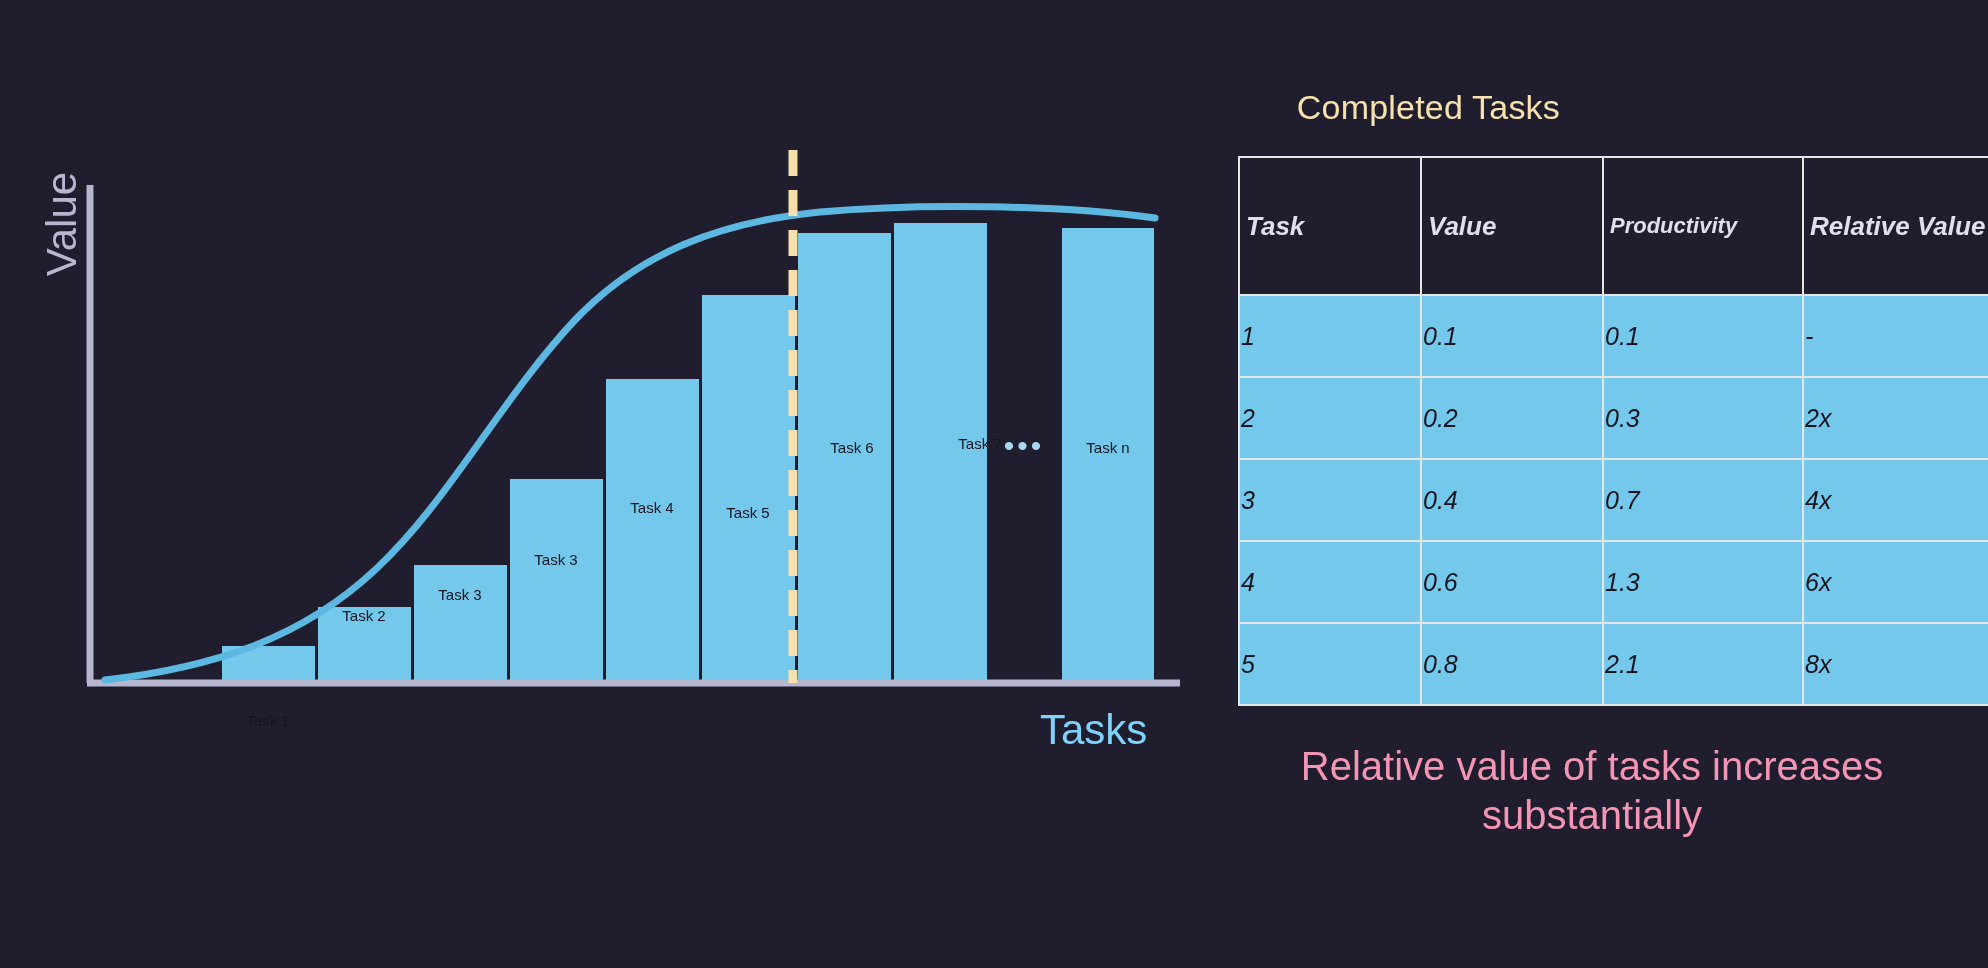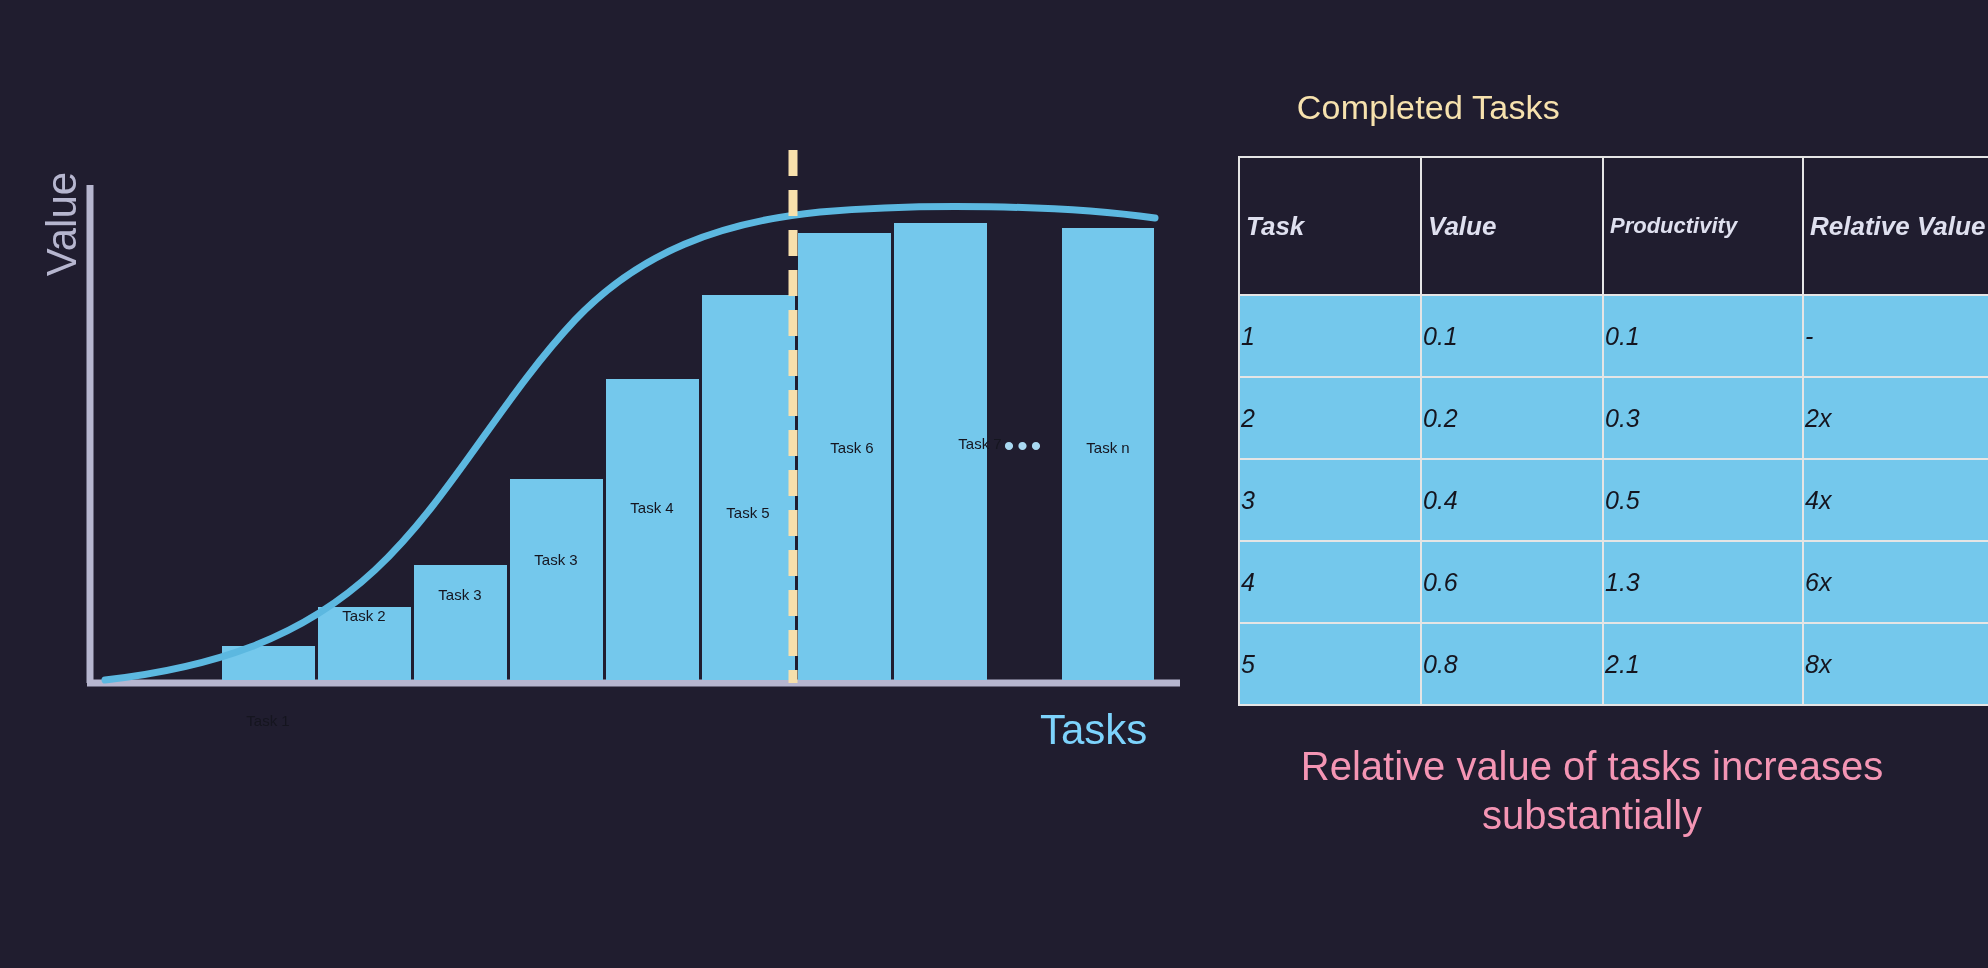--- a/index.html
+++ b/index.html
@@ -203,21 +203,21 @@
       </tr>
       <tr>
         <td>2</td>
         <td>0.2</td>
         <td>0.3</td>
         <td>2x</td>
       </tr>
       <tr>
         <td>3</td>
         <td>0.4</td>
-        <td>0.5</td>
+        <td>0.7</td>
         <td>4x</td>
       </tr>
       <tr>
         <td>4</td>
         <td>0.6</td>
         <td>1.3</td>
         <td>6x</td>
       </tr>
       <tr>
         <td>5</td>

